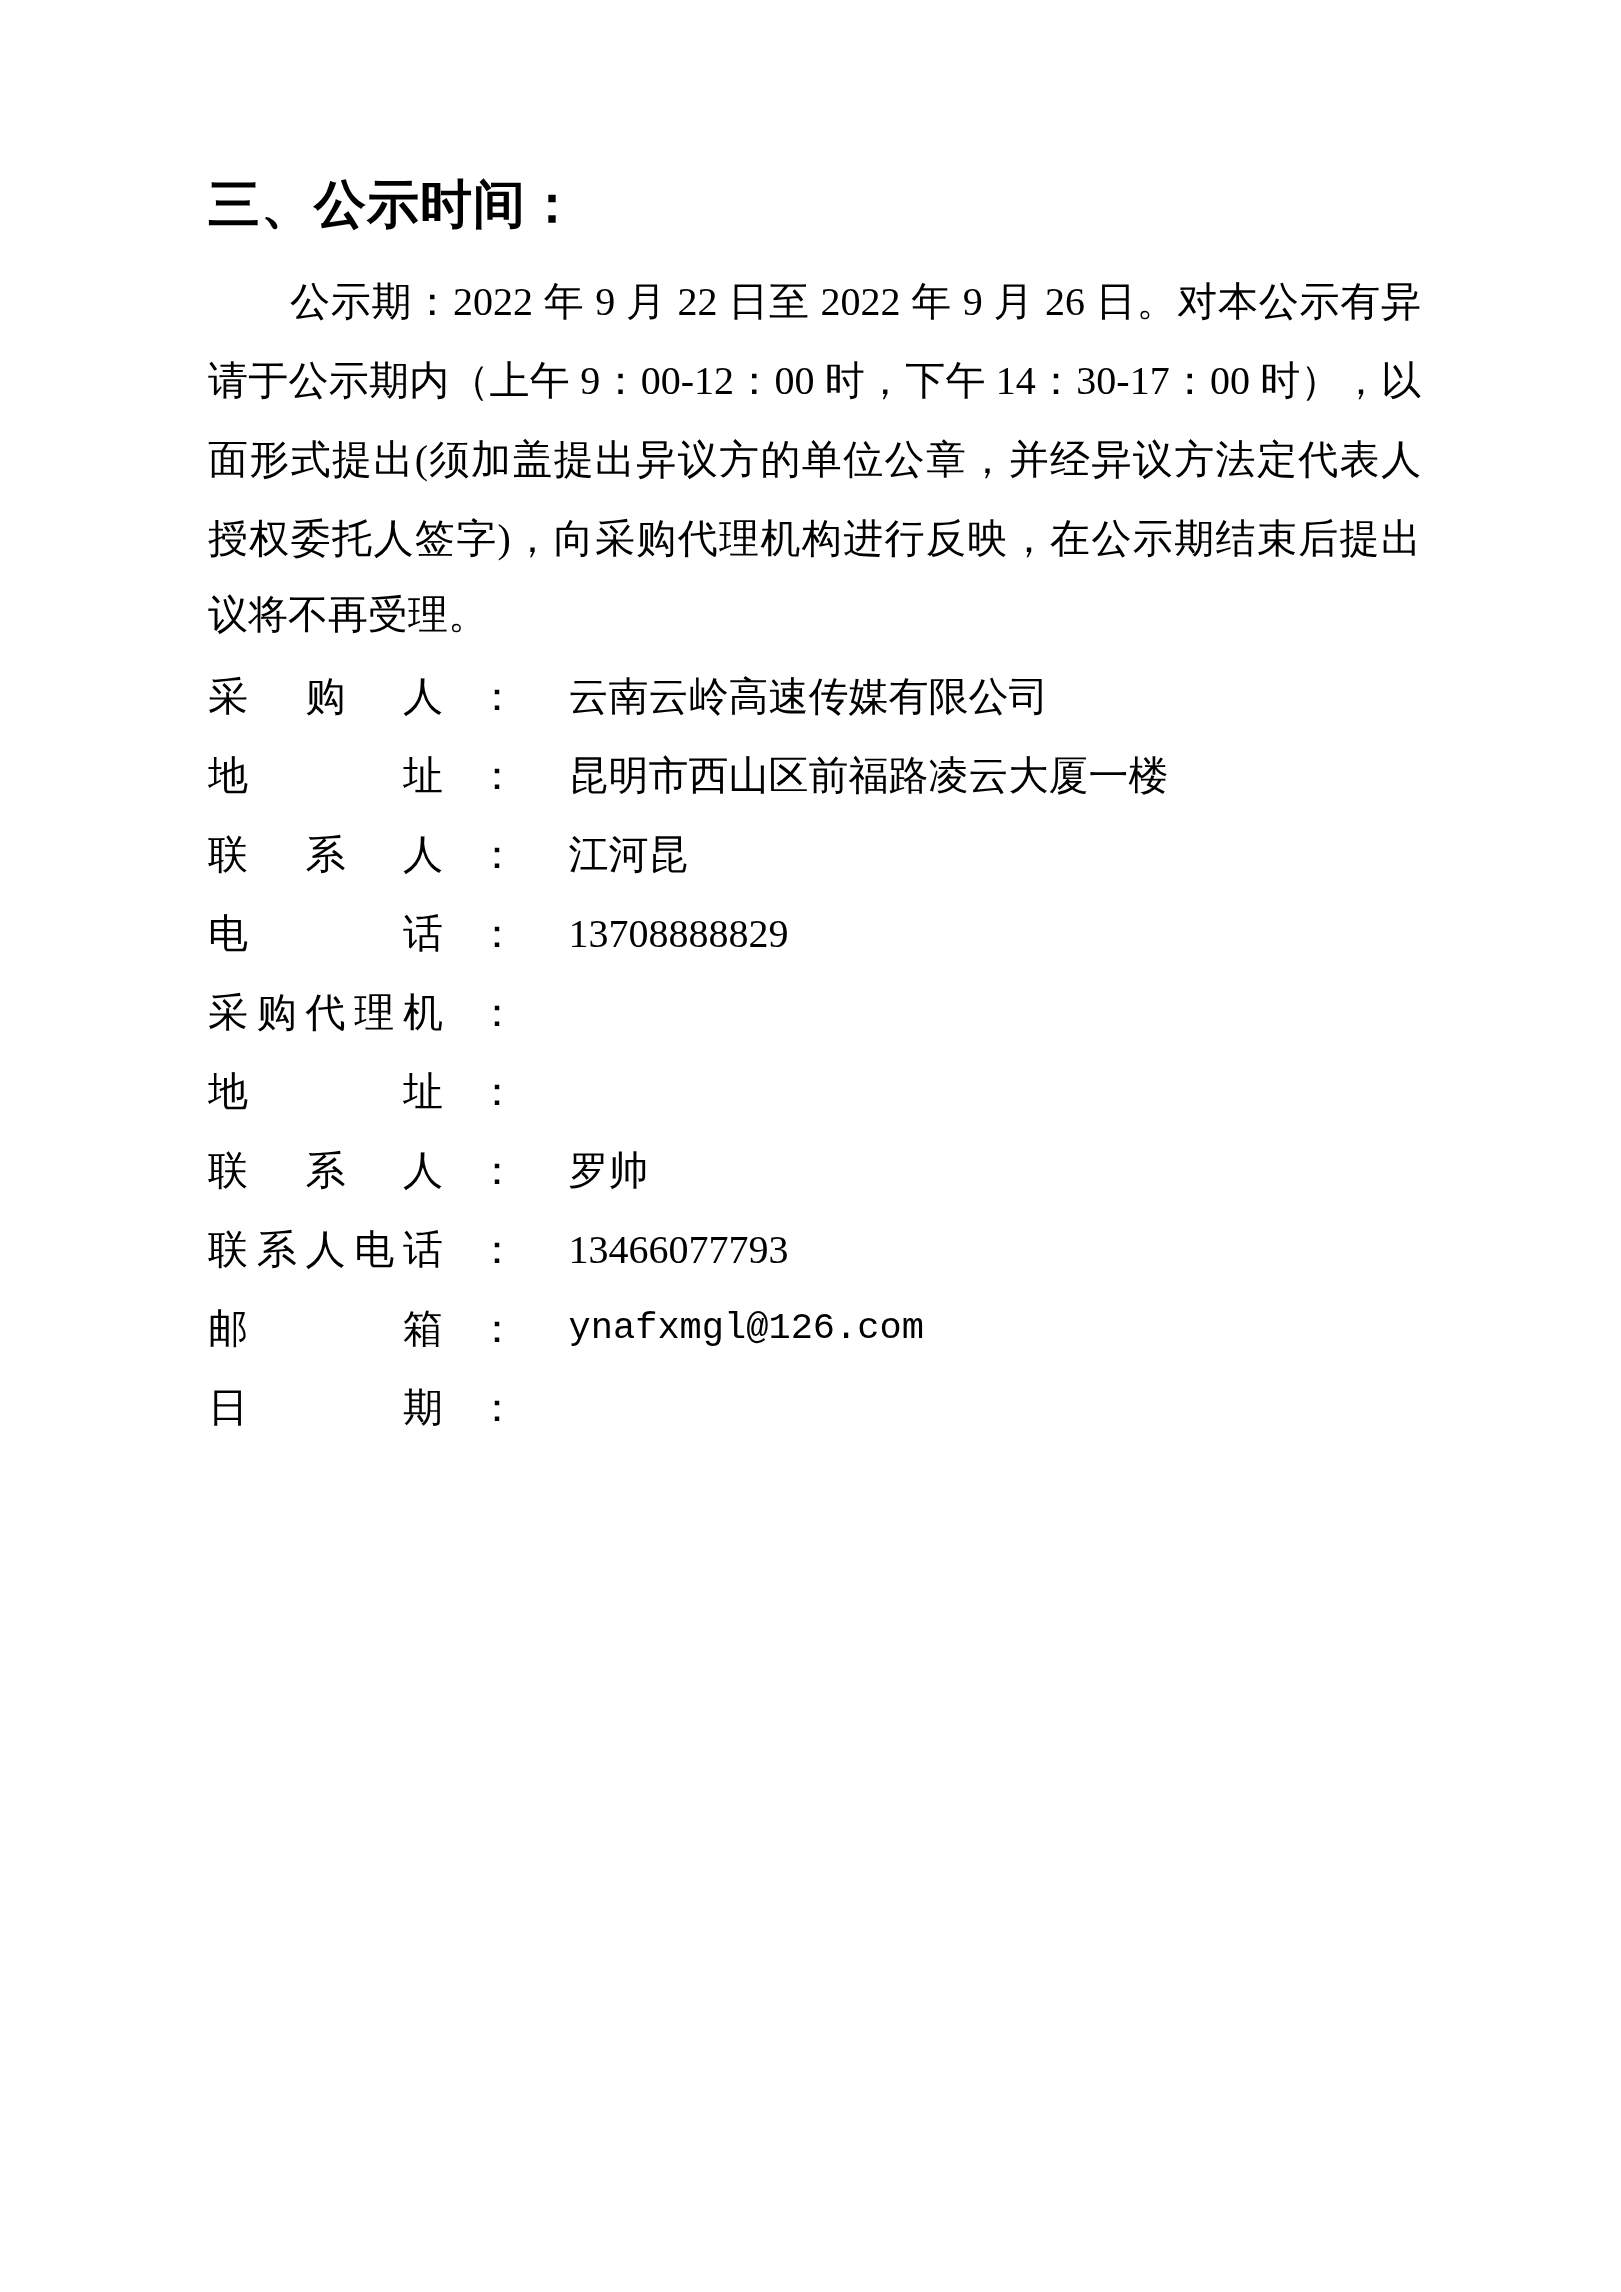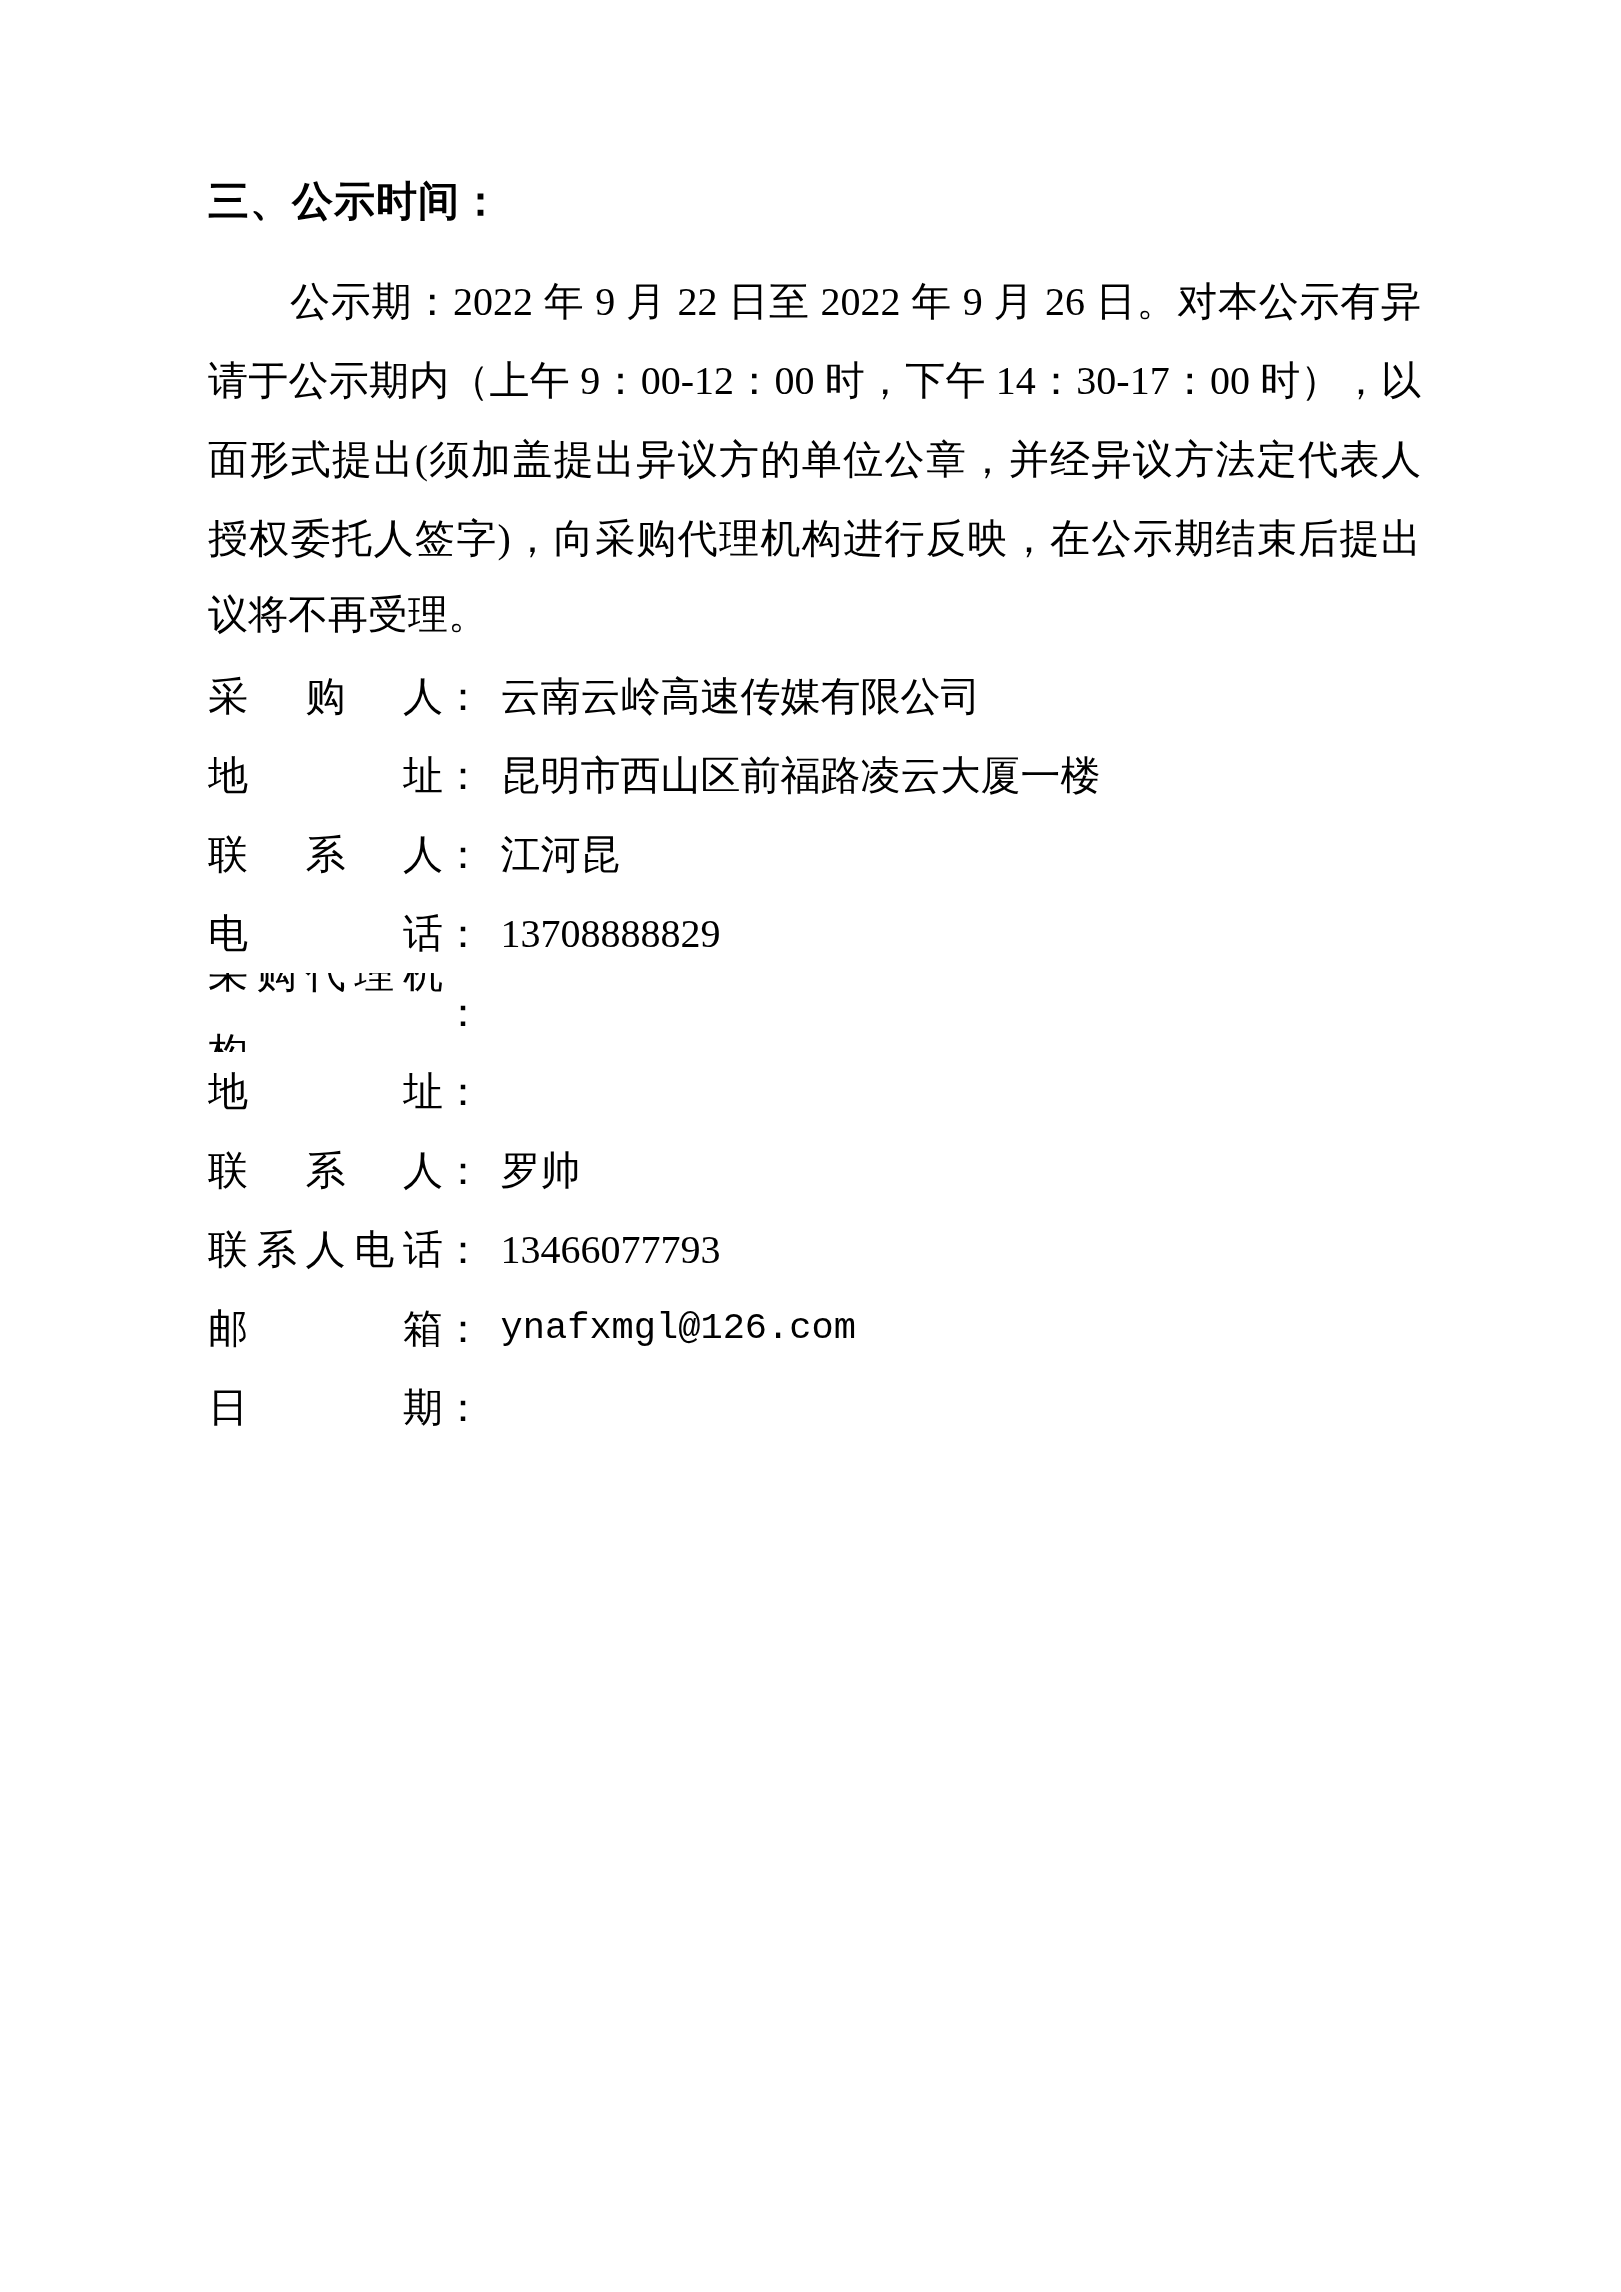--- a/index.html
+++ b/index.html
@@ -16,23 +16,23 @@
     font-family: "Liberation Serif", "DejaVu Serif", serif;
     overflow: hidden;
   }
   .content {
     position: absolute;
     left: 208px;
     top: 182px;
     width: 1213px;
   }
   .heading {
-    font-family: Liberation Mono, monospace;
+    font-family: Liberation Serif, serif;
     font-weight: bold;
-    font-size: 41px;
+    font-size: 52px;
     line-height: 45px;
     margin: 0 0 35px 0;
     letter-spacing: 1px;
   }
   .paragraph {
     margin: 0;
   }
   .para-line {
     font-size: 40px;
     line-height: 79px;
@@ -48,25 +48,26 @@
   .para-line.last {
     text-align: left;
     text-align-last: left;
     font-family: Liberation Mono, monospace;
   }
   .contact-list {
     margin: 0;
   }
   .contact-row {
     display: flex;
-    align-items: center;
+    align-items: flex-start;
     font-size: 40px;
     line-height: 79px;
     height: 79px;
     overflow: hidden;
+    gap: 34px;
   }
   .contact-label {
     flex: 0 0 auto;
     display: inline-block;
     width: 235px;
     text-align: justify;
     text-align-last: justify;
     text-justify: inter-character;
   }
   .contact-colon {

